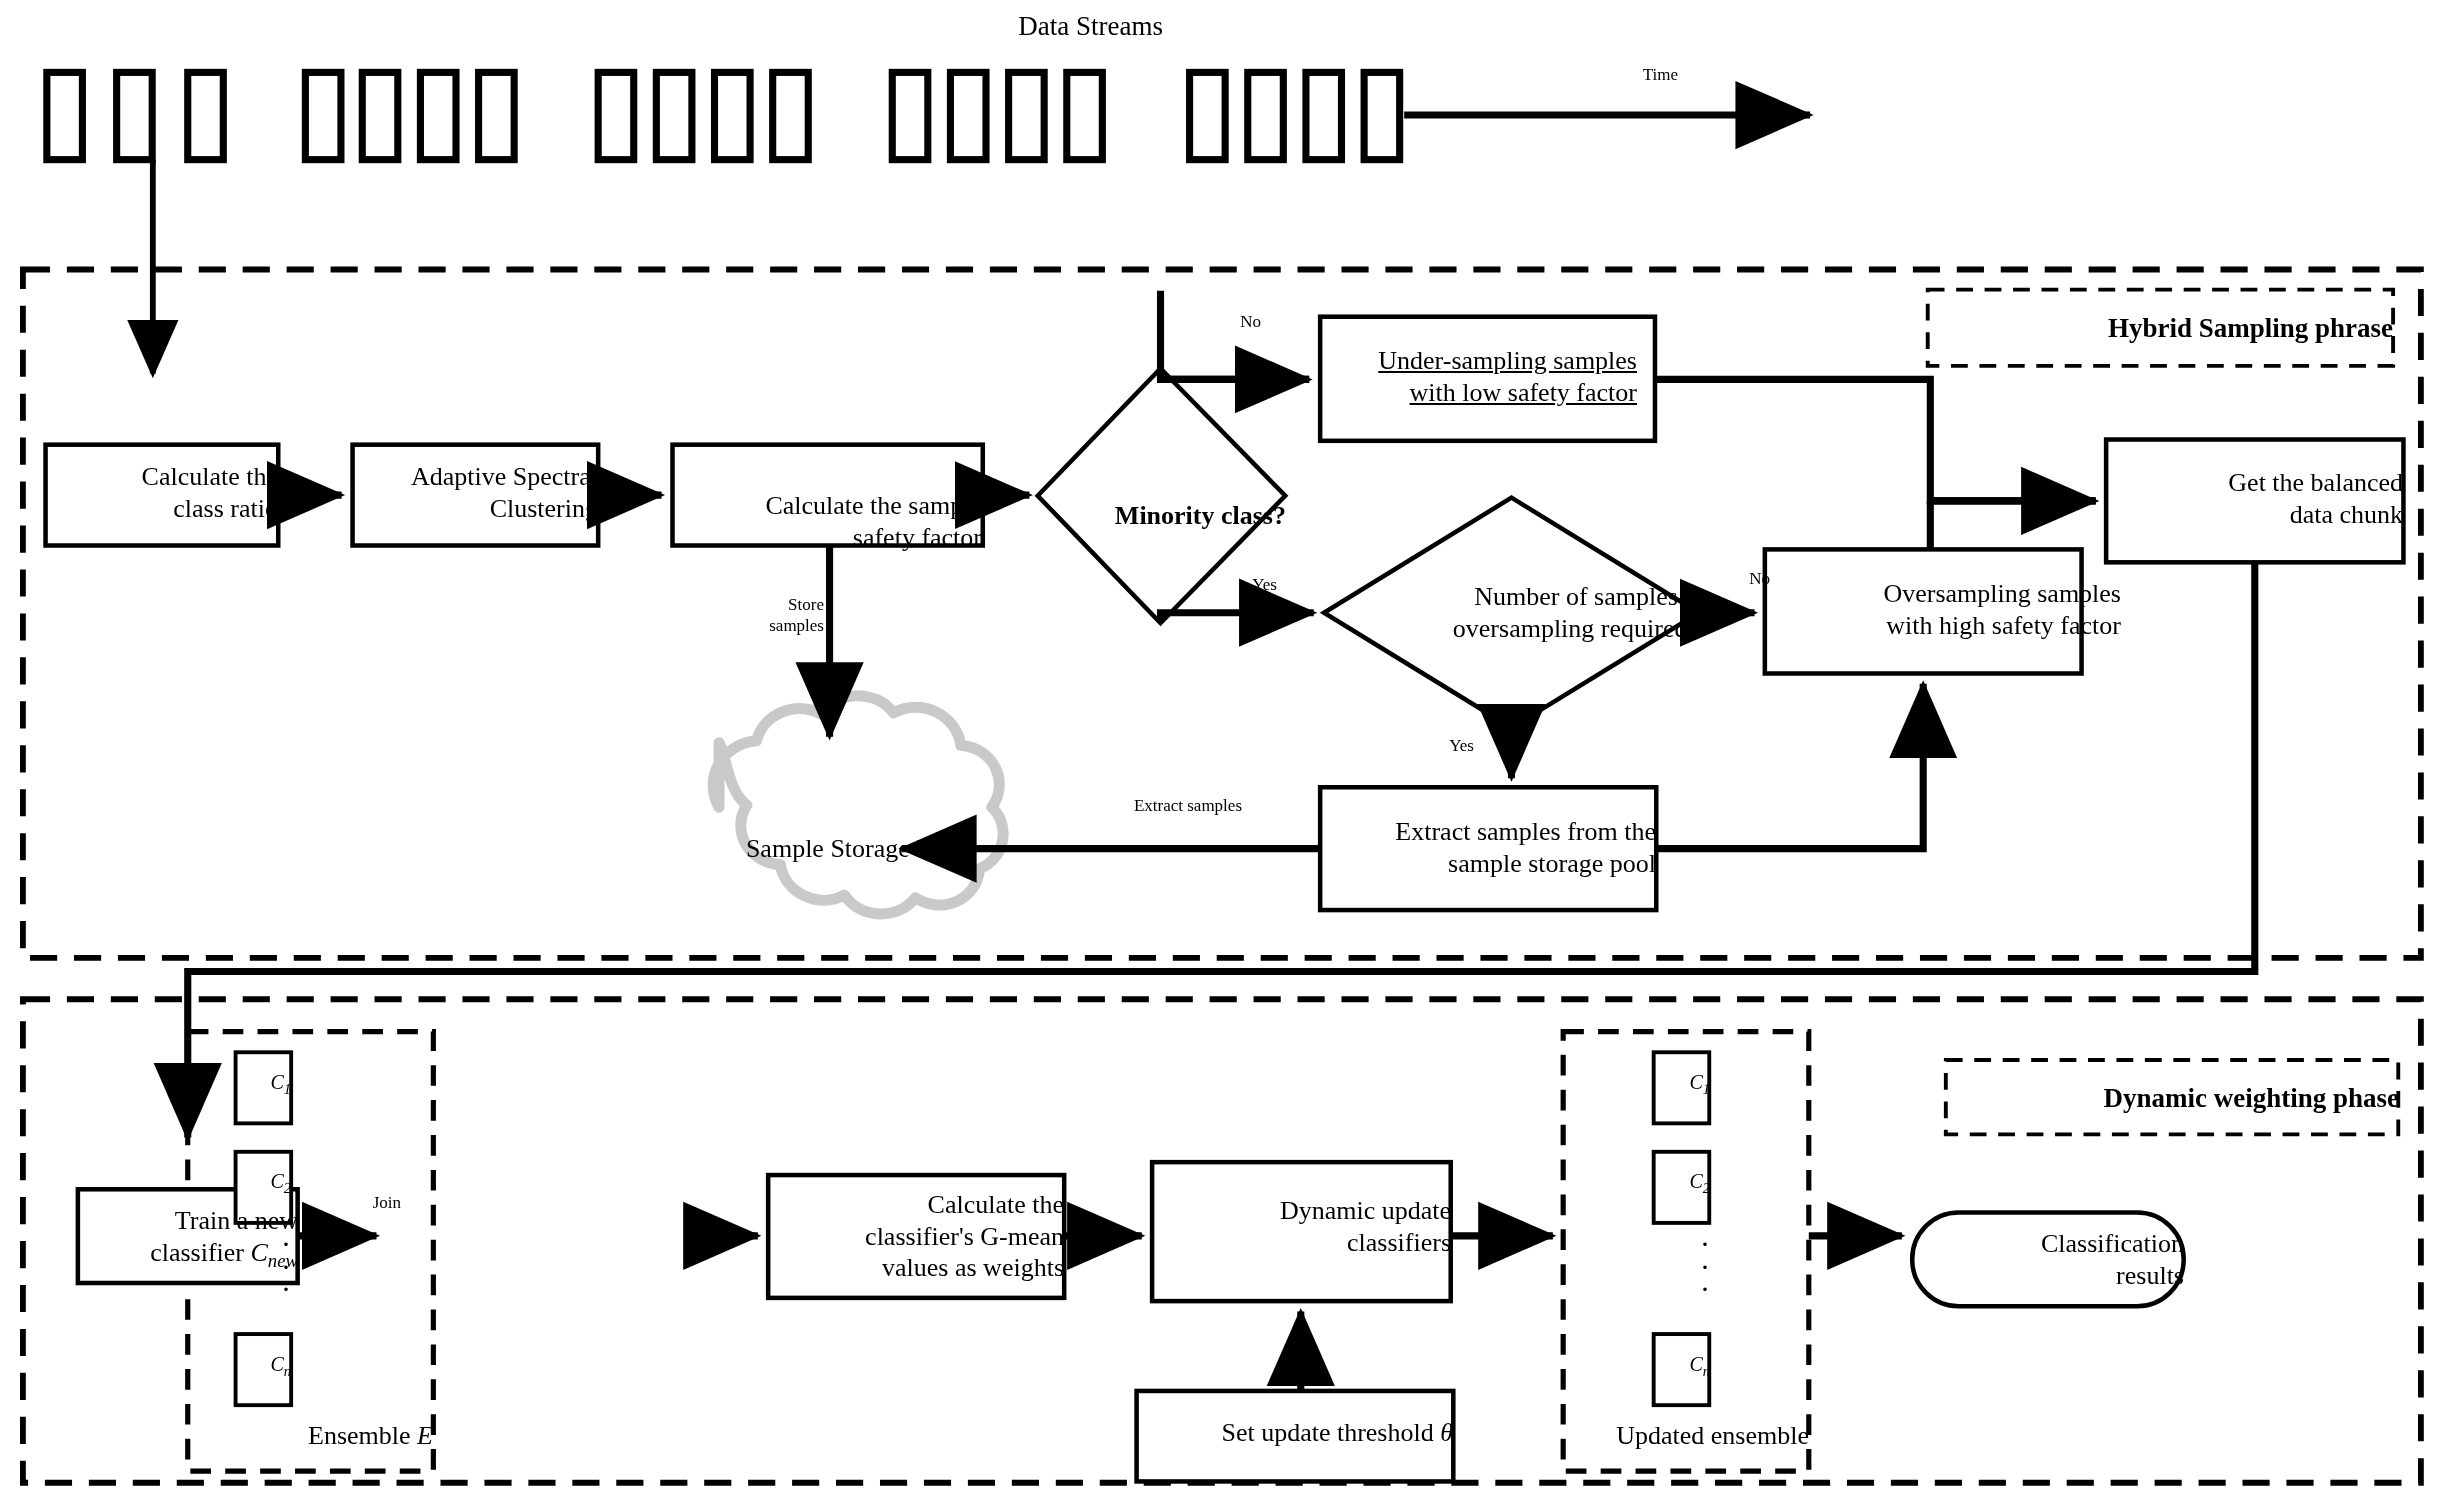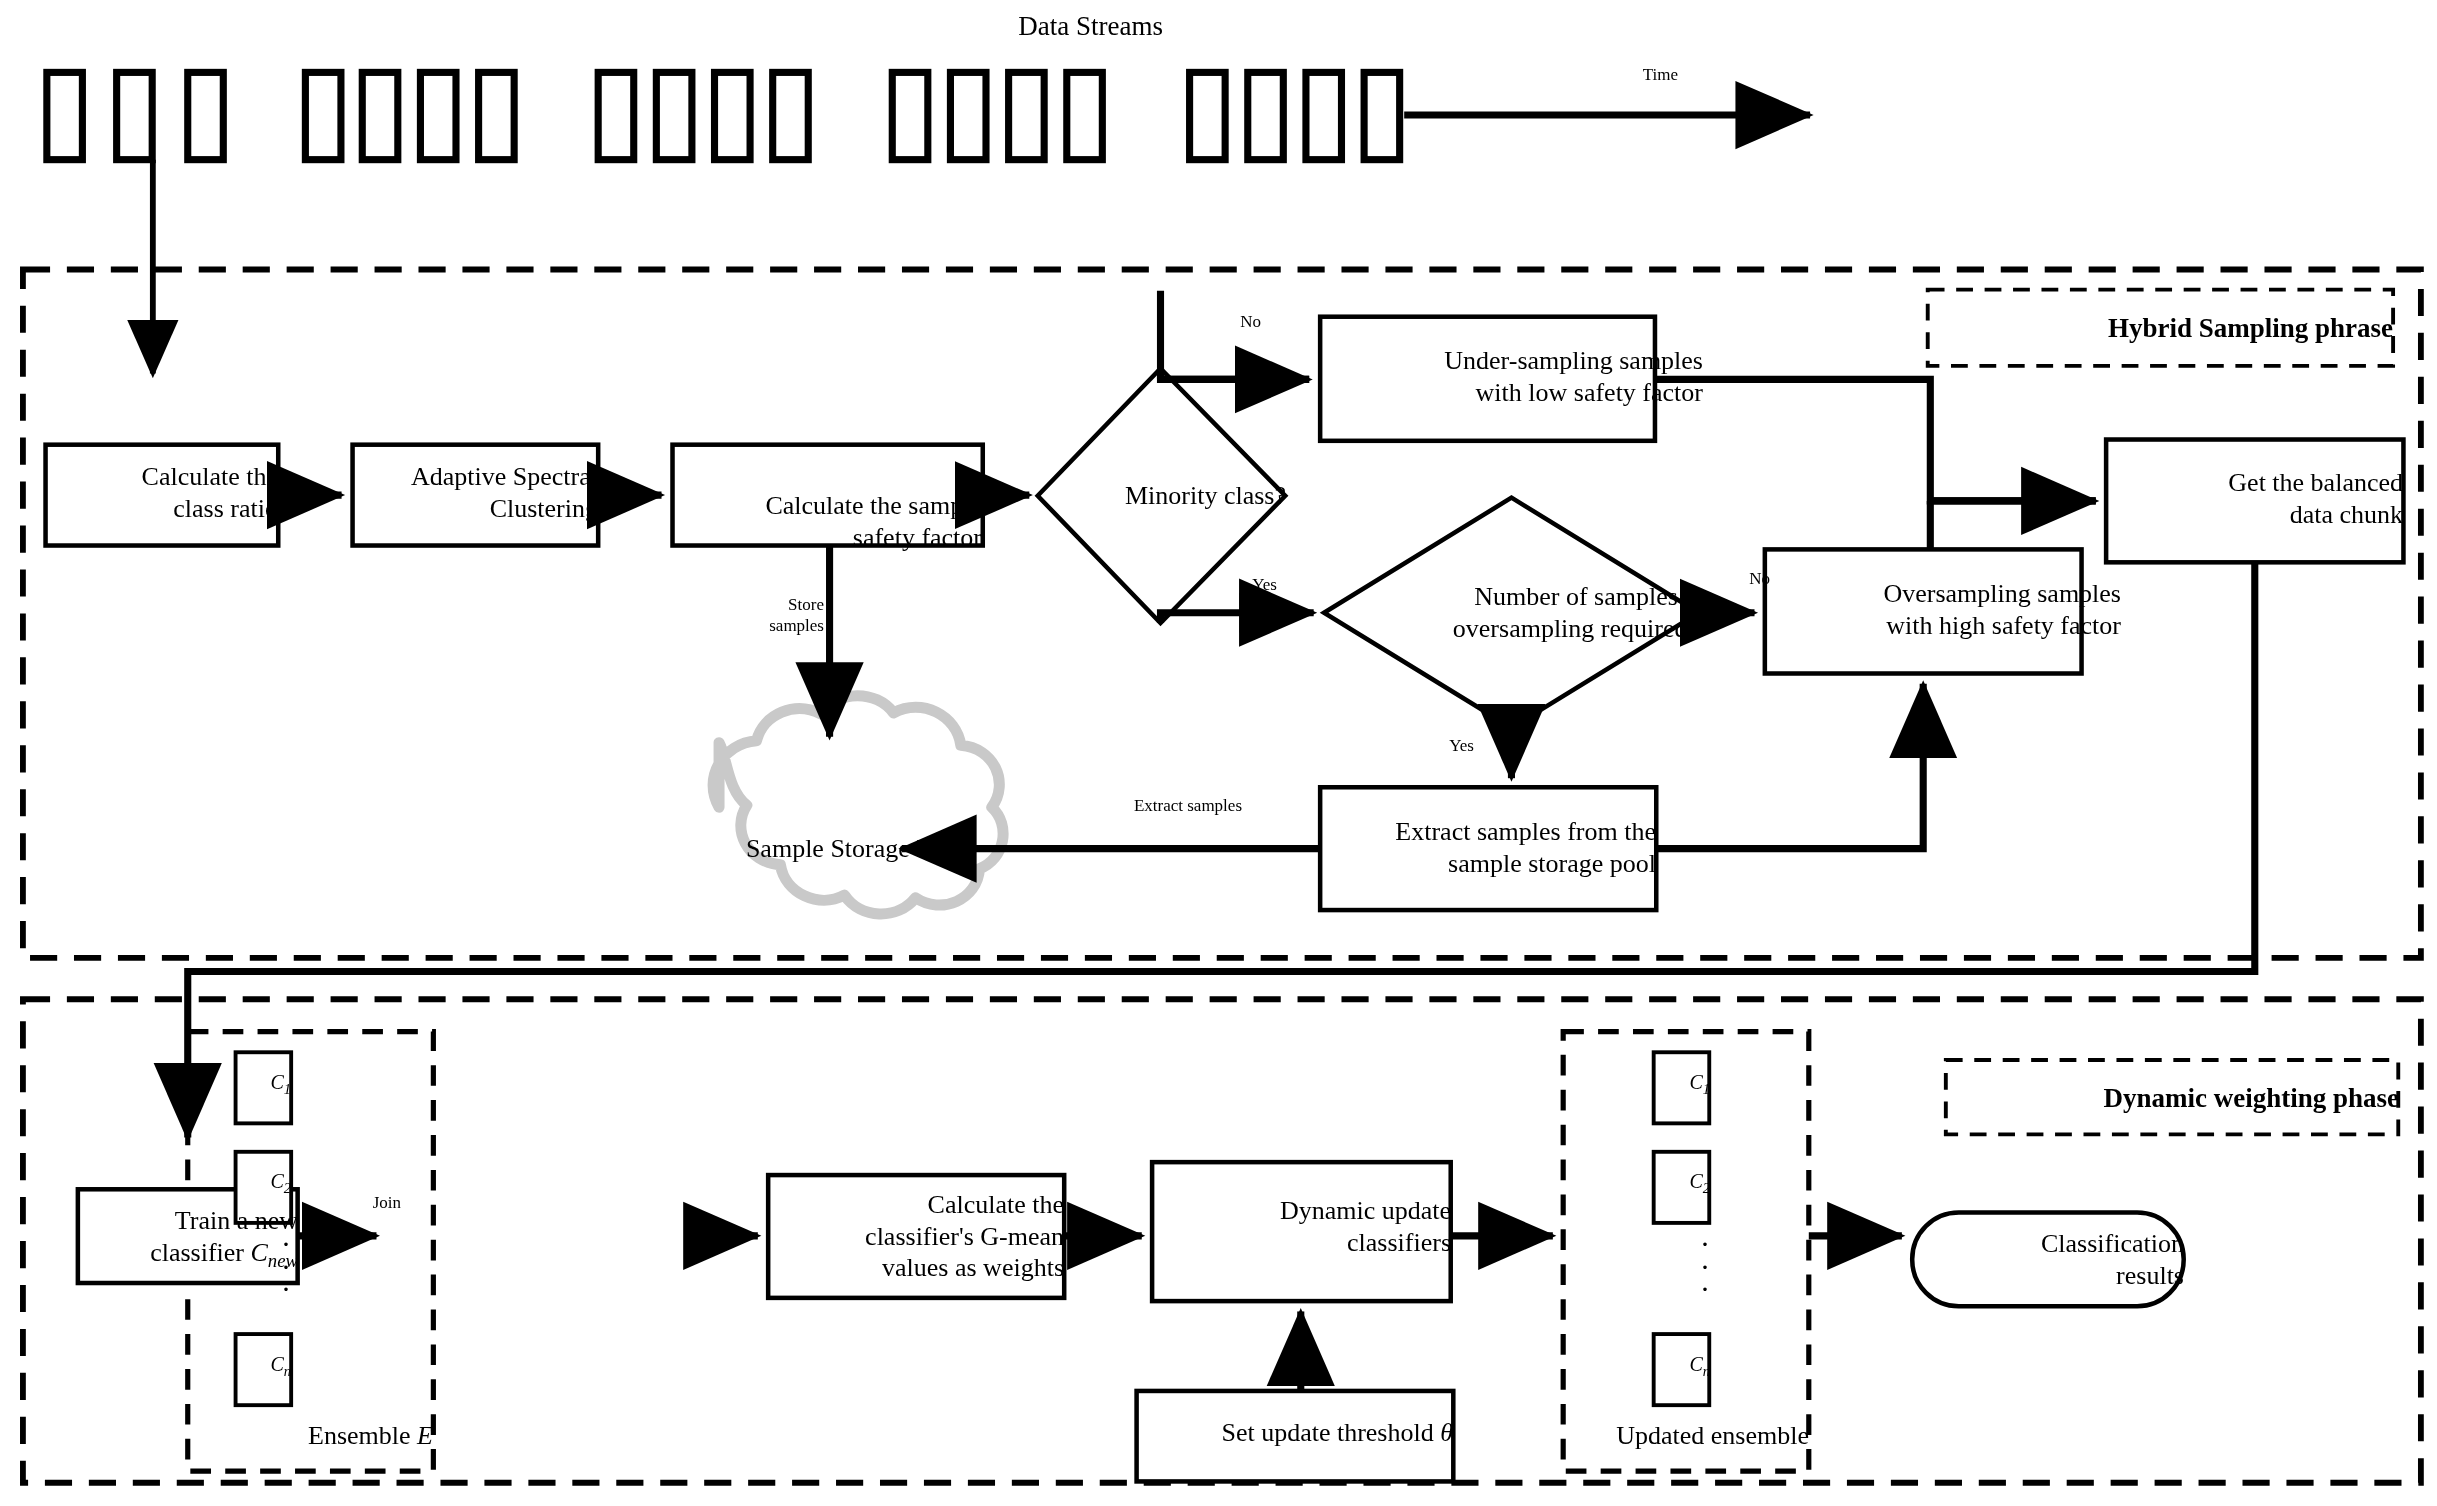--- a/index.html
+++ b/index.html
@@ -184,23 +184,23 @@
   <div class="lbl node-text" style="left:352px;top:461px;width:246px;">
     <div>Adaptive Spectral</div>
     <div>Clustering</div>
   </div>
 
   <div class="lbl node-text" style="left:672px;top:461px;width:310px;margin-top:29px;">
     <div>Calculate the sample</div>
     <div>safety factor</div>
   </div>
 
-  <div class="lbl node-text" style="left:1038px;top:480px;width:248px;">Minority class?</div>
-
-  <div class="lbl node-text" style="left:1368px;top:345px;width:335px;">
+  <div class="lbl node-text" style="left:1038px;top:500px;width:248px;font-weight:bold;">Minority class?</div>
+
+  <div class="lbl node-text" style="left:1302px;top:345px;width:335px;text-decoration:underline;">
     <div>Under-sampling samples</div>
     <div>with low safety factor</div>
   </div>
 
   <div class="lbl node-text" style="left:1324px;top:581px;width:375px;">
     <div>Number of samples &lt;</div>
     <div>oversampling required?</div>
   </div>
 
   <div class="lbl node-text" style="left:1804px;top:578px;width:317px;">

